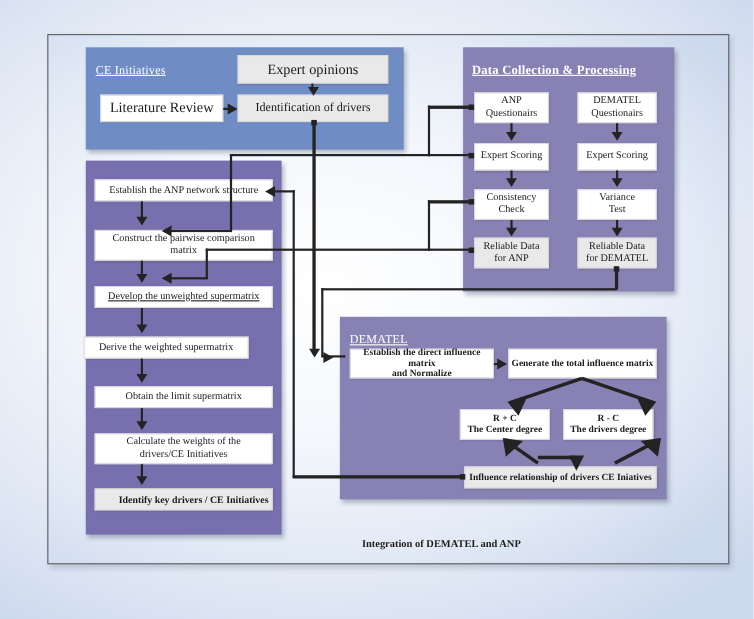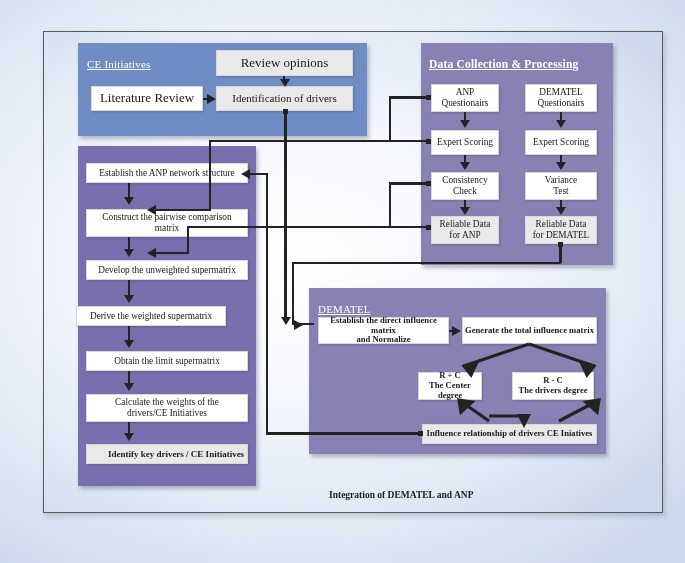--- a/index.html
+++ b/index.html
@@ -56,21 +56,21 @@
 </style>
 </head>
 <body>
 
 <div id="canvas">
   <div id="frame">
 
     <div class="panel" style="left:34px;top:11px;width:289px;height:93px;background:#6f8cc4;">
       <div class="panel-title">CE Initiatives</div>
     </div>
-    <div class="node gray big" style="left:172px;top:18px;width:137px;height:26px;">Review opinions</div>
+    <div class="node gray big" style="left:172px;top:18px;width:137px;height:26px;">Expert opinions</div>
     <div class="node big" style="left:47px;top:54px;width:112px;height:25px;">Literature Review</div>
     <div class="node gray" style="left:172px;top:54px;width:137px;height:25px;font-size:11px;">Identification of drivers</div>
 
     <div class="v" style="left:239px;top:44px;height:6px;"></div>
     <div class="arr arr-d" style="left:235.5px;top:47px;"></div>
 
     <div class="h" style="left:159px;top:65.5px;width:11px;"></div>
     <div class="arr arr-r" style="left:163px;top:61.5px;"></div>
 
     <div class="panel" style="left:377px;top:11px;width:192px;height:222px;background:#8782b3;">
@@ -107,21 +107,21 @@
     <div class="v" style="left:515.8px;top:168px;height:9px;"></div>
     <div class="arr arr-d" style="left:512px;top:175px;"></div>
 
     <div class="panel" style="left:34px;top:114px;width:178px;height:340px;background:#7870ae;">
       <div class="panel-title">ANP</div>
     </div>
 
     <div class="node" style="left:42px;top:131px;width:162px;height:20px;white-space:pre-line;">Establish the ANP network structure</div>
     <div class="node" style="left:42px;top:177px;width:162px;height:28px;white-space:pre-line;">Construct the pairwise comparison
 matrix</div>
-    <div class="node" style="left:42px;top:228px;width:162px;height:20px;white-space:pre-line;">Develop the unweighted supermatrix</div>
+    <div class="node" style="left:42px;top:228px;width:162px;height:20px;white-space:pre-line;text-decoration:underline;">Develop the unweighted supermatrix</div>
     <div class="node" style="left:32px;top:274px;width:150px;height:20px;white-space:pre-line;">Derive the weighted supermatrix</div>
     <div class="node" style="left:42px;top:319px;width:162px;height:20px;white-space:pre-line;">Obtain the limit supermatrix</div>
     <div class="node" style="left:42px;top:362px;width:162px;height:28px;white-space:pre-line;">Calculate the weights of  the
 drivers/CE Initiatives</div>
     <div class="node gray bold" style="left:42px;top:412px;width:162px;height:20px;white-space:pre-line;font-size:9px;padding-left:20px;">Identify key drivers / CE Initiatives</div>
 
     <div class="v" style="left:84px;top:151px;height:17px;"></div>
     <div class="arr arr-d" style="left:80.2px;top:165px;"></div>
     <div class="v" style="left:84px;top:205px;height:14px;"></div>
     <div class="arr arr-d" style="left:80.2px;top:217px;"></div>
@@ -134,21 +134,21 @@
     <div class="v" style="left:84px;top:390px;height:13px;"></div>
     <div class="arr arr-d" style="left:80.2px;top:401px;"></div>
 
     <div class="panel" style="left:265px;top:256px;width:297px;height:166px;background:#8782b3;">
       <div class="panel-title">DEMATEL</div>
     </div>
 
     <div class="node bold" style="left:274px;top:285px;width:131px;height:27px;white-space:pre-line;">Establish the direct influence matrix
 and Normalize</div>
     <div class="node bold" style="left:418px;top:285px;width:135px;height:27px;white-space:pre-line;">Generate the total influence matrix</div>
-    <div class="node bold" style="left:374px;top:340px;width:64px;height:28px;white-space:pre-line;">R + C
+    <div class="node bold" style="left:374px;top:340px;width:82px;height:28px;white-space:pre-line;">R + C
 The Center degree</div>
     <div class="node bold" style="left:468px;top:340px;width:82px;height:28px;white-space:pre-line;">R - C
 The drivers degree</div>
     <div class="node gray bold" style="left:378px;top:392px;width:175px;height:20px;white-space:pre-line;">Influence relationship of  drivers CE Iniatives</div>
 
     <div class="h" style="left:405px;top:297.5px;width:7px;"></div>
     <div class="arr arr-r" style="left:408px;top:293.5px;"></div>
 
     <svg style="position:absolute;left:265px;top:256px;width:297px;height:166px;overflow:visible;">
       <g stroke="#232323" stroke-width="3.2" fill="#232323">

